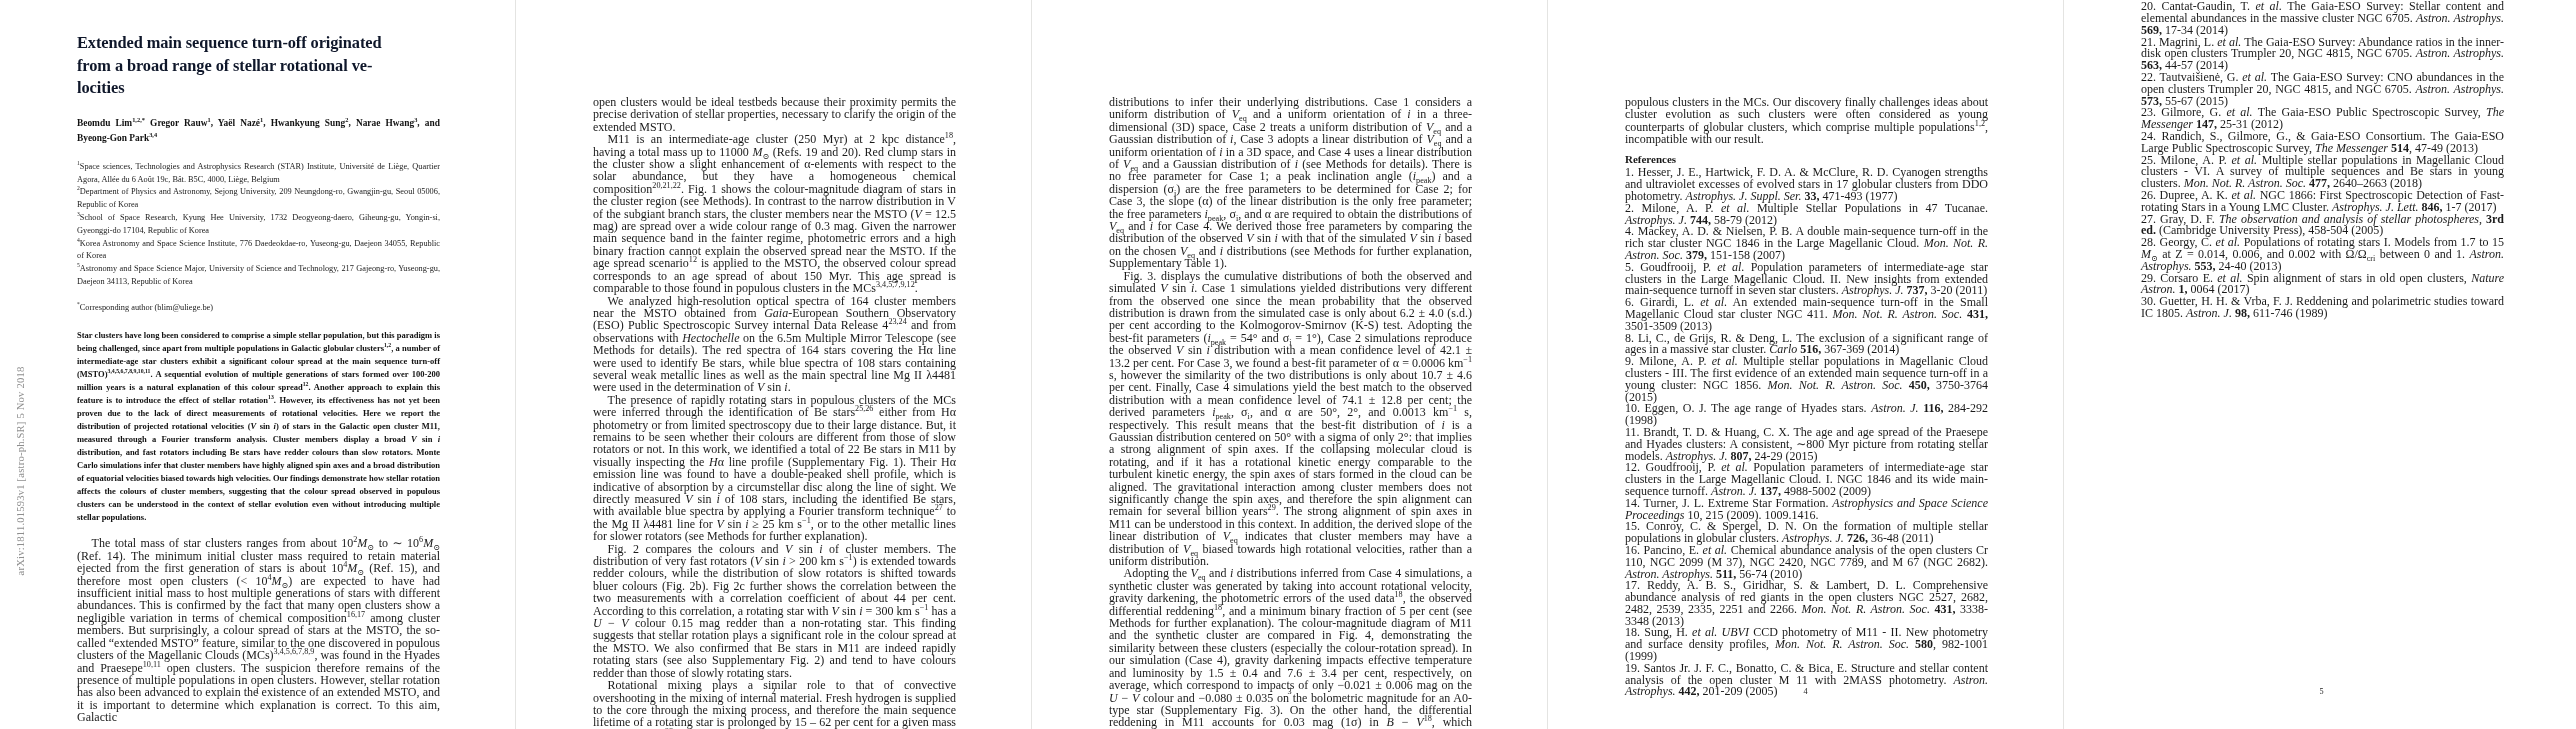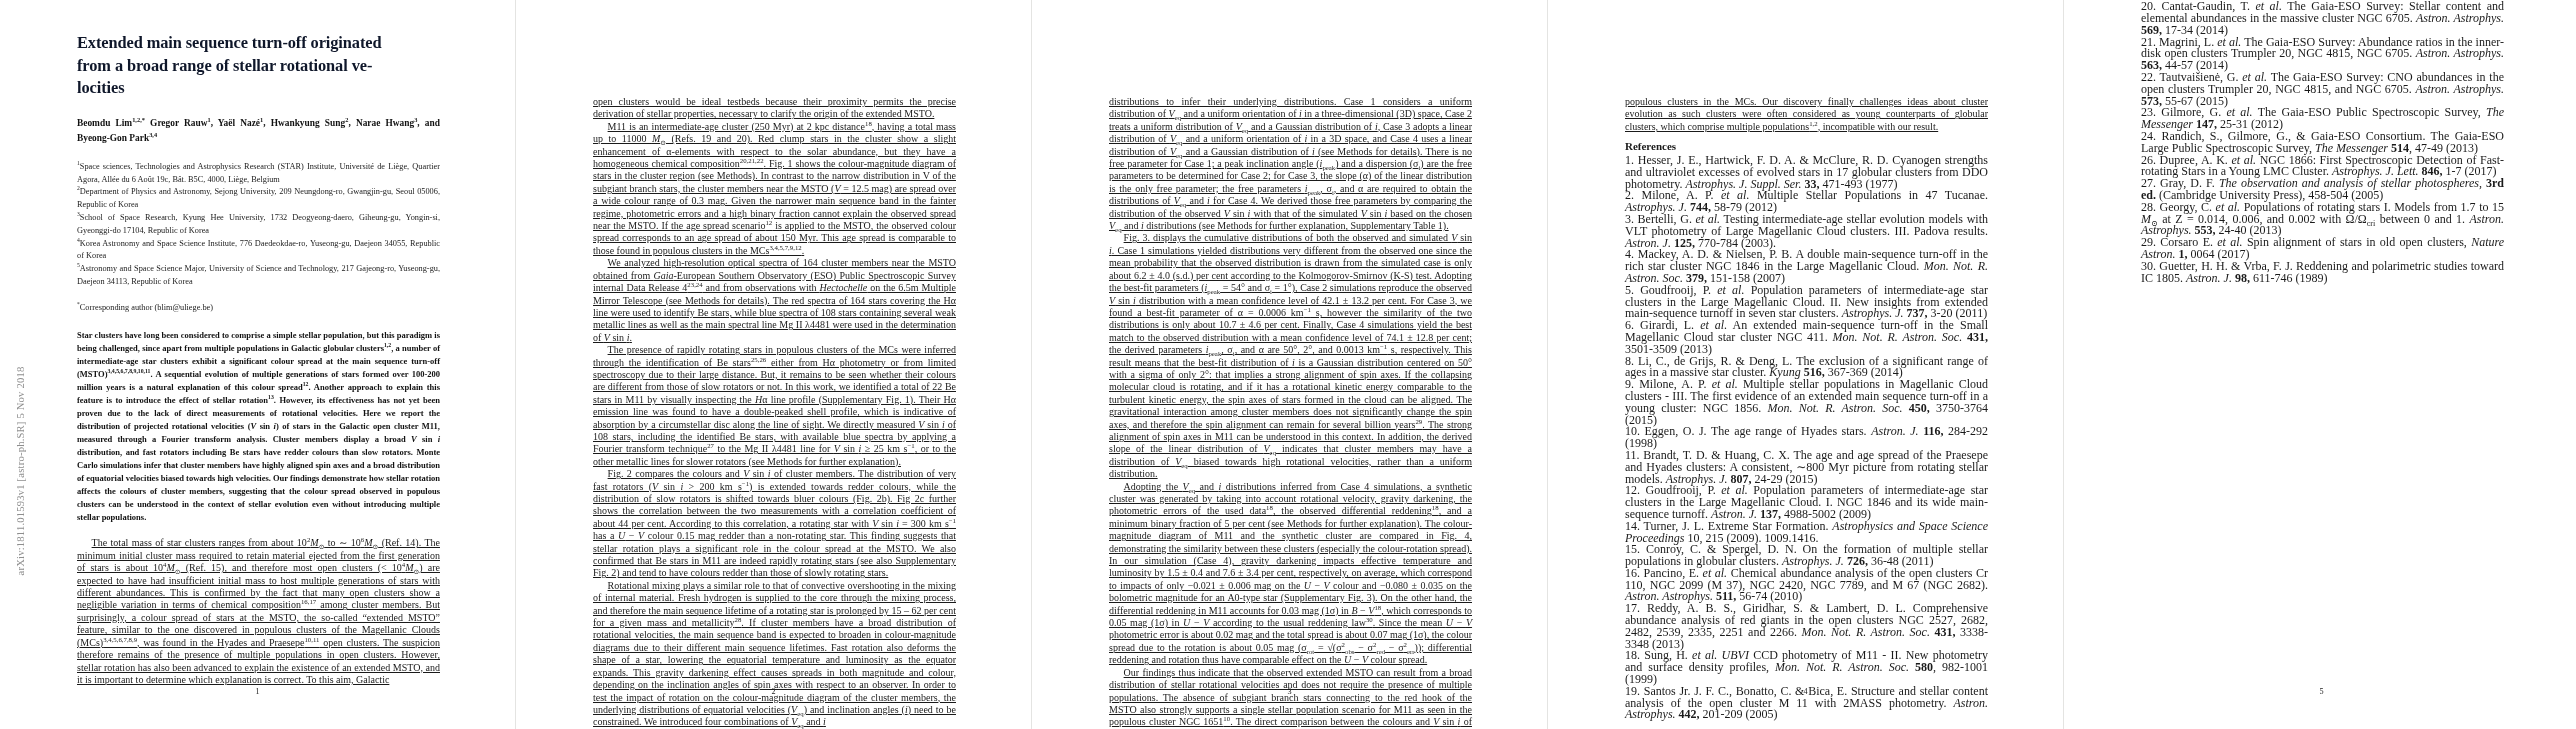--- a/index.html
+++ b/index.html
@@ -33,22 +33,22 @@
   .affils{margin-top:15px;}
   .affil{margin:0;font-size:8.3px;line-height:12.8px;text-align:justify;}
   .corresp{margin:12.8px 0 0 0;font-size:8.3px;line-height:12.8px;}
   .abstract{
     margin:14.6px 0 0 0;
     font-size:8.5px;line-height:13px;font-weight:700;
     text-align:justify;color:#111;
   }
   .paras{margin:0;}
   .para{
-    margin:0;font-size:10px;line-height:12.4px;
-    text-align:justify;text-indent:14.6px;text-decoration:underline;
+    margin:0;font-size:12px;line-height:12.4px;
+    text-align:justify;text-indent:14.6px;
   }
   .page1-body{margin-top:13.4px;}
   .body-start{margin-top:96px;}
   .paras.cont .para:first-child{text-indent:0;}
   .refs-heading{
     margin:6px 0 0 0;
     font-size:11px;font-weight:700;line-height:14.6px;
   }
   .refs{margin-top:1.2px;}
   .ref{
@@ -123,25 +123,24 @@
 
   <section class="page">
     <div class="inner">
       <div class="paras cont body-start">
         <p class="para" style="text-indent:0">populous clusters in the MCs. Our discovery finally challenges ideas about cluster evolution as such clusters were often considered as young counterparts of globular clusters, which comprise multiple populations<sup>1,2</sup>, incompatible with our result.</p>
       </div>
       <h2 class="refs-heading">References</h2>
       <div class="refs">
           <p class="ref">1.  Hesser, J. E., Hartwick, F. D. A. &amp; McClure, R. D. Cyanogen strengths and ultraviolet excesses of evolved stars in 17 globular clusters from DDO photometry. <i>Astrophys. J. Suppl. Ser.</i> <b>33,</b> 471-493 (1977)</p>
           <p class="ref">2.  Milone, A. P. <i>et al.</i>  Multiple Stellar Populations in 47 Tucanae. <i>Astrophys. J.</i> <b>744,</b> 58-79 (2012)</p>
-          <p class="ref">3. Bertelli, G. <i>et al.</i>  Testing intermediate-age stellar evolution models with VLT photometry of Large Magellanic Cloud clusters. III. Padova results. <i>Astron. J.</i> <b>125,</b> 770-784 (2003).</p>
           <p class="ref">4.  Mackey, A. D. &amp; Nielsen, P. B. A double main-sequence turn-off in the rich star cluster NGC 1846 in the Large Magellanic Cloud. <i>Mon. Not. R. Astron. Soc.</i> <b>379,</b> 151-158 (2007)</p>
           <p class="ref">5.  Goudfrooij, P. <i>et al.</i>  Population parameters of intermediate-age star clusters in the Large Magellanic Cloud. II. New insights from extended main-sequence turnoff in seven star clusters. <i>Astrophys. J.</i> <b>737,</b> 3-20 (2011)</p>
           <p class="ref">6.  Girardi, L. <i>et al.</i>  An extended main-sequence turn-off in the Small Magellanic Cloud star cluster NGC 411. <i>Mon. Not. R. Astron. Soc.</i> <b>431,</b> 3501-3509 (2013)</p>
-          <p class="ref">8. Li, C., de Grijs, R. &amp; Deng, L. The exclusion of a significant range of ages in a massive star cluster. <i>Kyung</i> <b>516,</b> 367-369 (2014)</p>
+          <p class="ref">8. Li, C., de Grijs, R. &amp; Deng, L. The exclusion of a significant range of ages in a massive star cluster. <i>Carlo</i> <b>516,</b> 367-369 (2014)</p>
           <p class="ref">9.  Milone, A. P. <i>et al.</i>  Multiple stellar populations in Magellanic Cloud clusters - III. The first evidence of an extended main sequence turn-off in a young cluster: NGC 1856. <i>Mon. Not. R. Astron. Soc.</i> <b>450,</b> 3750-3764 (2015)</p>
           <p class="ref">10. Eggen, O. J. The age range of Hyades stars. <i>Astron. J.</i> <b>116,</b> 284-292 (1998)</p>
           <p class="ref">11. Brandt, T. D. &amp; Huang, C. X. The age and age spread of the Praesepe and Hyades clusters: A consistent, ∼800 Myr picture from rotating stellar models. <i>Astrophys. J.</i> <b>807,</b> 24-29 (2015)</p>
           <p class="ref">12.  Goudfrooij, P. <i>et al.</i>  Population parameters of intermediate-age star clusters in the Large Magellanic Cloud.  I. NGC 1846 and its wide main-sequence turnoff.  <i>Astron. J.</i> <b>137,</b> 4988-5002 (2009)</p>
           <p class="ref">14. Turner, J. L. Extreme Star Formation. <i>Astrophysics and Space Science Proceedings</i> 10, 215 (2009). 1009.1416.</p>
           <p class="ref">15.  Conroy, C. &amp; Spergel, D. N. On the formation of multiple stellar populations in globular clusters. <i>Astrophys. J.</i> <b>726,</b> 36-48 (2011)</p>
           <p class="ref">16. Pancino, E. <i>et al.</i>  Chemical abundance analysis of the open clusters Cr 110, NGC 2099 (M 37), NGC 2420, NGC 7789, and M 67 (NGC 2682). <i>Astron. Astrophys.</i> <b>511,</b> 56-74 (2010)</p>
           <p class="ref">17.  Reddy, A. B. S., Giridhar, S. &amp; Lambert, D. L. Comprehensive abundance analysis of red giants in the open clusters NGC 2527, 2682, 2482, 2539, 2335, 2251 and 2266. <i>Mon. Not. R. Astron. Soc.</i> <b>431,</b> 3338-3348 (2013)</p>
           <p class="ref">18.  Sung, H. <i>et al.</i>  <i>UBVI</i> CCD photometry of M11 - II. New photometry and surface density profiles, <i>Mon. Not. R. Astron. Soc.</i> <b>580</b>, 982-1001 (1999)</p>
           <p class="ref">19. Santos Jr. J. F. C., Bonatto, C. &amp; Bica, E. Structure and stellar content analysis of the open cluster M 11 with 2MASS photometry. <i>Astron. Astrophys.</i> <b>442,</b> 201-209 (2005)</p>
@@ -151,20 +150,21 @@
   </section>
 
   <section class="page">
     <div class="inner">
       <div class="refs body-start">
           <p class="ref">20. Cantat-Gaudin, T. <i>et al.</i>  The Gaia-ESO Survey: Stellar content and elemental abundances in the massive cluster NGC 6705. <i>Astron. Astrophys.</i> <b>569,</b> 17-34 (2014)</p>
           <p class="ref">21. Magrini, L. <i>et al.</i>  The Gaia-ESO Survey: Abundance ratios in the inner-disk open clusters Trumpler 20, NGC 4815, NGC 6705. <i>Astron. Astrophys.</i> <b>563,</b> 44-57 (2014)</p>
           <p class="ref">22. Tautvaišienė, G. <i>et al.</i>  The Gaia-ESO Survey: CNO abundances in the open clusters Trumpler 20, NGC 4815, and NGC 6705. <i>Astron. Astrophys.</i> <b>573,</b> 55-67 (2015)</p>
           <p class="ref">23. Gilmore, G. <i>et al.</i>  The Gaia-ESO Public Spectroscopic Survey, <i>The Messenger</i> <b>147,</b> 25-31 (2012)</p>
           <p class="ref">24. Randich, S., Gilmore, G., &amp; Gaia-ESO Consortium. The Gaia-ESO Large Public Spectroscopic Survey, <i>The Messenger</i> <b>514</b>, 47-49 (2013)</p>
+          <p class="ref">25.  Milone, A. P. <i>et al.</i>  Multiple stellar populations in Magellanic Cloud clusters - VI. A survey of multiple sequences and Be stars in young clusters. <i>Mon. Not. R. Astron. Soc.</i> <b>477,</b> 2640–2663 (2018)</p>
           <p class="ref">26. Dupree, A. K. <i>et al.</i>  NGC 1866: First Spectroscopic Detection of Fast-rotating Stars in a Young LMC Cluster. <i>Astrophys. J. Lett.</i> <b>846,</b> 1-7 (2017)</p>
           <p class="ref">27.  Gray, D. F. <i>The observation and analysis of stellar photospheres</i>, <b>3rd ed.</b>  (Cambridge University Press), 458-504 (2005)</p>
           <p class="ref">28. Georgy, C. <i>et al.</i>  Populations of rotating stars I. Models from 1.7 to 15 <i>M</i><sub>⊙</sub> at Z = 0.014, 0.006, and 0.002 with Ω/Ω<sub>cri</sub> between 0 and 1. <i>Astron. Astrophys.</i> <b>553,</b> 24-40 (2013)</p>
           <p class="ref">29.  Corsaro E. <i>et al.</i>  Spin alignment of stars in old open clusters, <i>Nature Astron.</i> <b>1,</b> 0064 (2017)</p>
           <p class="ref">30. Guetter, H. H. &amp; Vrba, F. J. Reddening and polarimetric studies toward IC 1805. <i>Astron. J.</i> <b>98,</b> 611-746 (1989)</p>
         </div>
     </div>
     <div class="pageno">5</div>
   </section>
 

